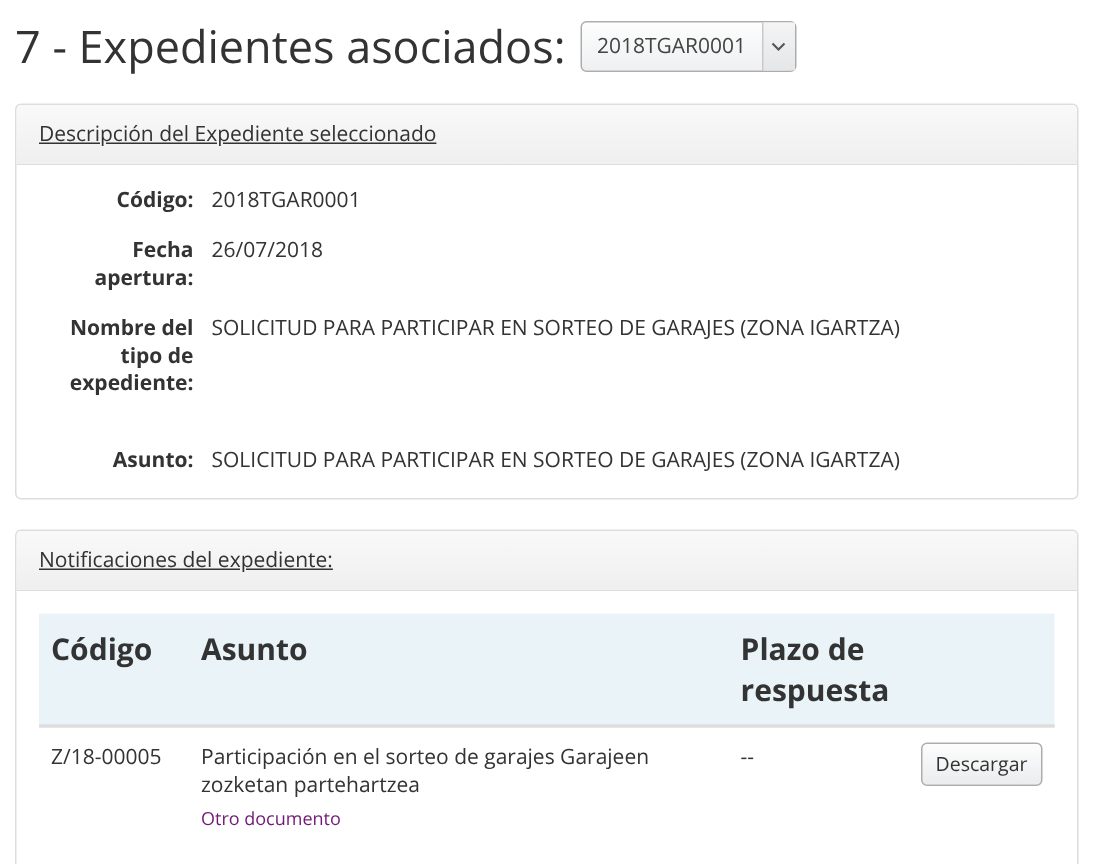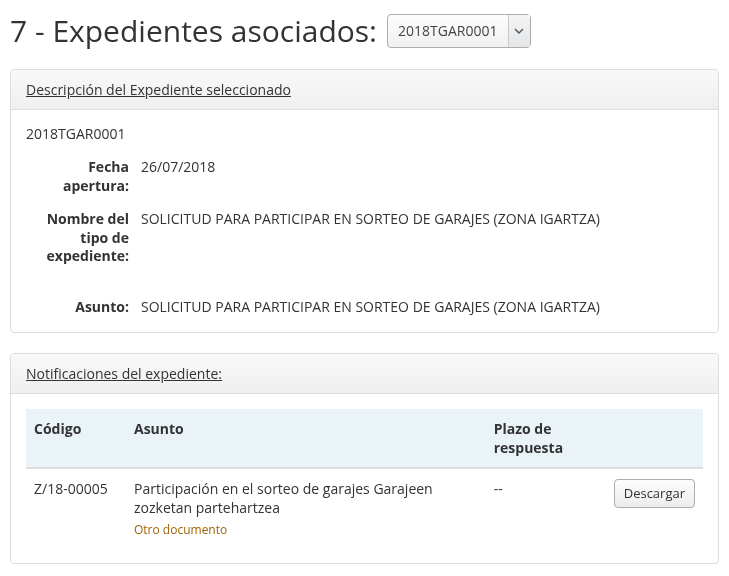--- a/index.html
+++ b/index.html
@@ -88,33 +88,33 @@
     border-collapse: collapse;
   }
   table.ntable thead th {
     text-align: left;
     font-weight: 700;
     background: #e9f3f8;
     padding: 10px 8px;
     border-bottom: 2px solid #ddd;
     color: #333;
     vertical-align: top;
-    font-size: 14px;
+    font-size: 20px;
   }
   table.ntable tbody td {
     padding: 10px 8px;
     border-bottom: 1px solid #eee;
     vertical-align: top;
     color: #333;
     font-size: 14px;
   }
   table.ntable tbody tr:last-child td { border-bottom: none; }
   .sub-doc {
     font-size: 12px;
-    color: #a16207;
+    color: #701a75;
     margin-top: 4px;
   }
   .btn {
     display: inline-block;
     border: 1px solid #adadad;
     border-radius: 4px;
     background: linear-gradient(#fdfdfd, #eaecee);
     color: #333;
     font-size: 13px;
     padding: 5px 9px;
@@ -138,20 +138,21 @@
           <path d="M1 3 L5 7 L9 3" fill="none" stroke="#555" stroke-width="1.4"></path>
         </svg>
     </span>
   </span>
 </h2>
 
 <div class="panel">
   <div class="panel-heading">Descripción del Expediente seleccionado</div>
   <div class="panel-body form-horizontal">
     <div class="row">
+      <div class="lbl">Código:</div>
       <div class="val">2018TGAR0001</div>
     </div>
     <div class="row">
       <div class="lbl">Fecha apertura:</div>
       <div class="val">26/07/2018</div>
     </div>
     <div class="row">
       <div class="lbl">Nombre del tipo de expediente:</div>
       <div class="val">SOLICITUD PARA PARTICIPAR EN SORTEO DE GARAJES (ZONA IGARTZA)</div>
     </div>

